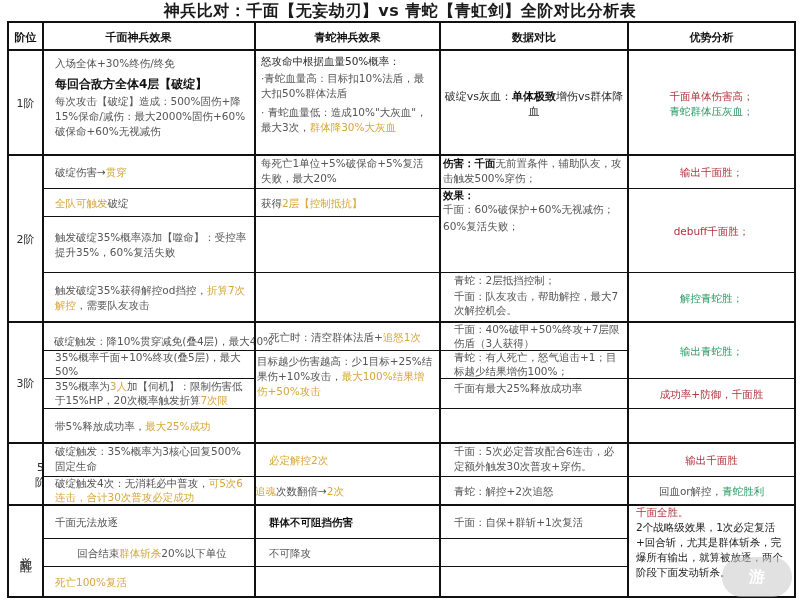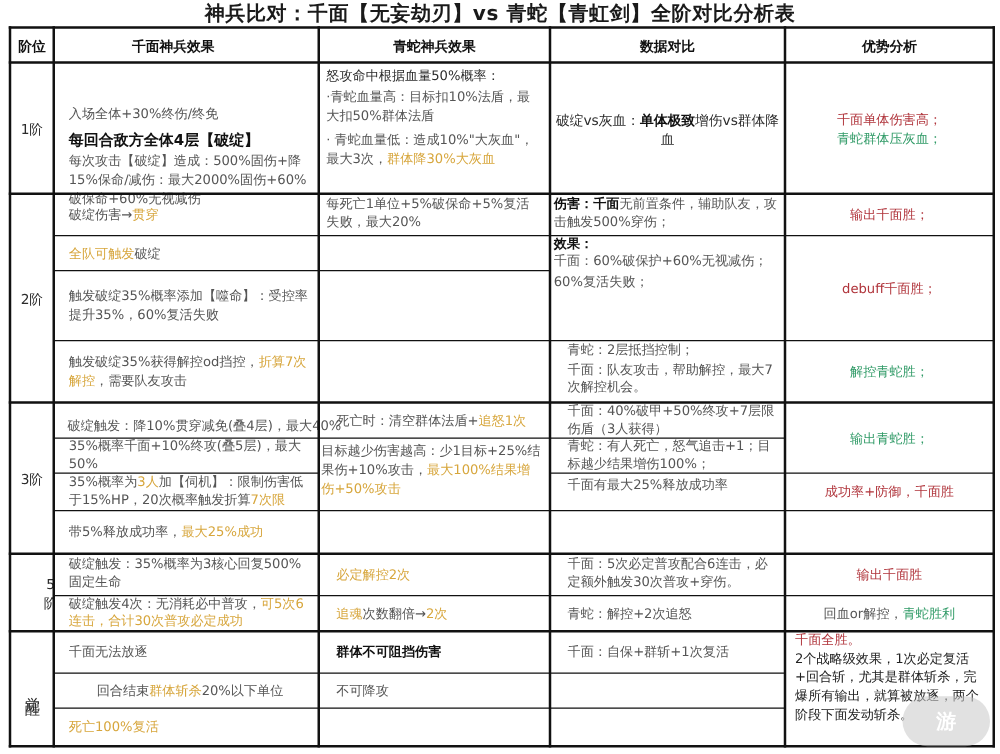--- a/index.html
+++ b/index.html
@@ -30,21 +30,21 @@
 
 <div class="abs" style="left:0;top:0;width:800px;height:603px;">
 
   <div class="cell vc ctr hdr" style="left:8px;top:22px;width:35px;height:28px;">阶位</div>
   <div class="cell vc ctr hdr" style="left:43px;top:22px;width:191px;height:28px;">千面神兵效果</div>
   <div class="cell vc ctr hdr" style="left:255px;top:22px;width:185px;height:28px;">青蛇神兵效果</div>
   <div class="cell vc ctr hdr" style="left:440px;top:22px;width:188px;height:28px;">数据对比</div>
   <div class="cell vc ctr hdr" style="left:628px;top:22px;width:167px;height:28px;">优势分析</div>
 
   <div class="cell vc ctr" style="left:8px;top:50px;width:35px;height:105px;font-size:11px;">1阶</div>
-  <div class="cell" style="left:43px;top:50px;width:212px;height:105px;padding-top:6px;margin-top:28px;">
+  <div class="cell" style="left:43px;top:50px;width:212px;height:105px;padding-top:6px;">
     <div class="dim">入场全体+30%终伤/终免</div>
     <div class="bold" style="font-size:12px;margin-top:6px;">每回合敌方全体4层【破绽】</div>
     <div class="dim" style="margin-top:2px;">每次攻击【破绽】造成：500%固伤+降15%保命/减伤：最大2000%固伤+60%破保命+60%无视减伤</div>
   </div>
   <div class="cell" style="left:255px;top:50px;width:185px;height:105px;padding-left:6px;padding-top:4px;">
     <div>怒攻命中根据血量50%概率：</div>
     <div class="dim" style="margin-top:2px;">·青蛇血量高：目标扣10%法盾，最大扣50%群体法盾</div>
     <div class="dim" style="margin-top:4px;">
       <span>· 青蛇血量低：造成10%"大灰血"，最大3次，</span><span class="gold">群体降30%大灰血</span>
     </div>
@@ -70,20 +70,23 @@
   <div class="cell vc" style="left:43px;top:216px;width:212px;height:56px;">
     <div class="dim">触发破绽35%概率添加【噬命】：受控率提升35%，60%复活失败</div>
   </div>
   <div class="cell vc" style="left:43px;top:272px;width:212px;height:50px;">
     <div class="dim"><span>触发破绽35%获得解控od挡控，</span><span class="gold">折算7次解控</span><span>，需要队友攻击</span></div>
   </div>
 
   <div class="cell" style="left:255px;top:155px;width:185px;height:33px;padding-left:6px;padding-top:1px;">
     <div class="dim">每死亡1单位+5%破保命+5%复活失败，最大20%</div>
   </div>
+  <div class="cell vc" style="left:255px;top:188px;width:185px;height:28px;padding-left:6px;">
+    <div class="dim"><span>获得</span><span class="gold">2层【控制抵抗】</span></div>
+  </div>
   <div class="cell" style="left:255px;top:216px;width:185px;height:106px;"></div>
 
   <div class="cell" style="left:440px;top:155px;width:188px;height:33px;padding-left:3px;padding-top:1px;">
     <div class="dim"><span class="bold">伤害：</span><span class="bold">千面</span><span>无前置条件，辅助队友，攻击触发500%穿伤；</span></div>
   </div>
   <div class="cell" style="left:440px;top:188px;width:188px;height:84px;padding-left:3px;padding-top:0;line-height:14px;">
     <div class="bold">效果：</div>
     <div class="dim">千面：60%破保护+60%无视减伤；</div>
     <div class="dim" style="margin-top:3px;">60%复活失败；</div>
   </div>
@@ -139,21 +142,21 @@
   <div class="cell" style="left:43px;top:443px;width:212px;height:33px;padding-top:1px;">
     <div class="dim">破绽触发：35%概率为3核心回复500%固定生命</div>
   </div>
   <div class="cell" style="left:43px;top:476px;width:212px;height:29px;padding-top:0;line-height:14px;">
     <div class="dim"><span>破绽触发4次：无消耗必中普攻，</span><span class="gold">可5次6连击，合计30次普攻必定成功</span></div>
   </div>
 
   <div class="cell vc" style="left:255px;top:443px;width:185px;height:33px;padding-left:14px;">
     <div class="gold">必定解控2次</div>
   </div>
-  <div class="cell vc" style="left:255px;top:476px;width:185px;height:29px;padding-left:14px;">
+  <div class="cell vc" style="left:255px;top:476px;width:185px;height:29px;padding-left:0;">
     <div class="dim"><span class="gold">追魂</span><span>次数翻倍→</span><span class="gold">2次</span></div>
   </div>
 
   <div class="cell" style="left:440px;top:443px;width:188px;height:33px;padding-left:14px;padding-top:1px;">
     <div class="dim">千面：5次必定普攻配合6连击，必定额外触发30次普攻+穿伤。</div>
   </div>
   <div class="cell vc" style="left:440px;top:476px;width:188px;height:29px;padding-left:14px;">
     <div class="dim">青蛇：解控+2次追怒</div>
   </div>
 

